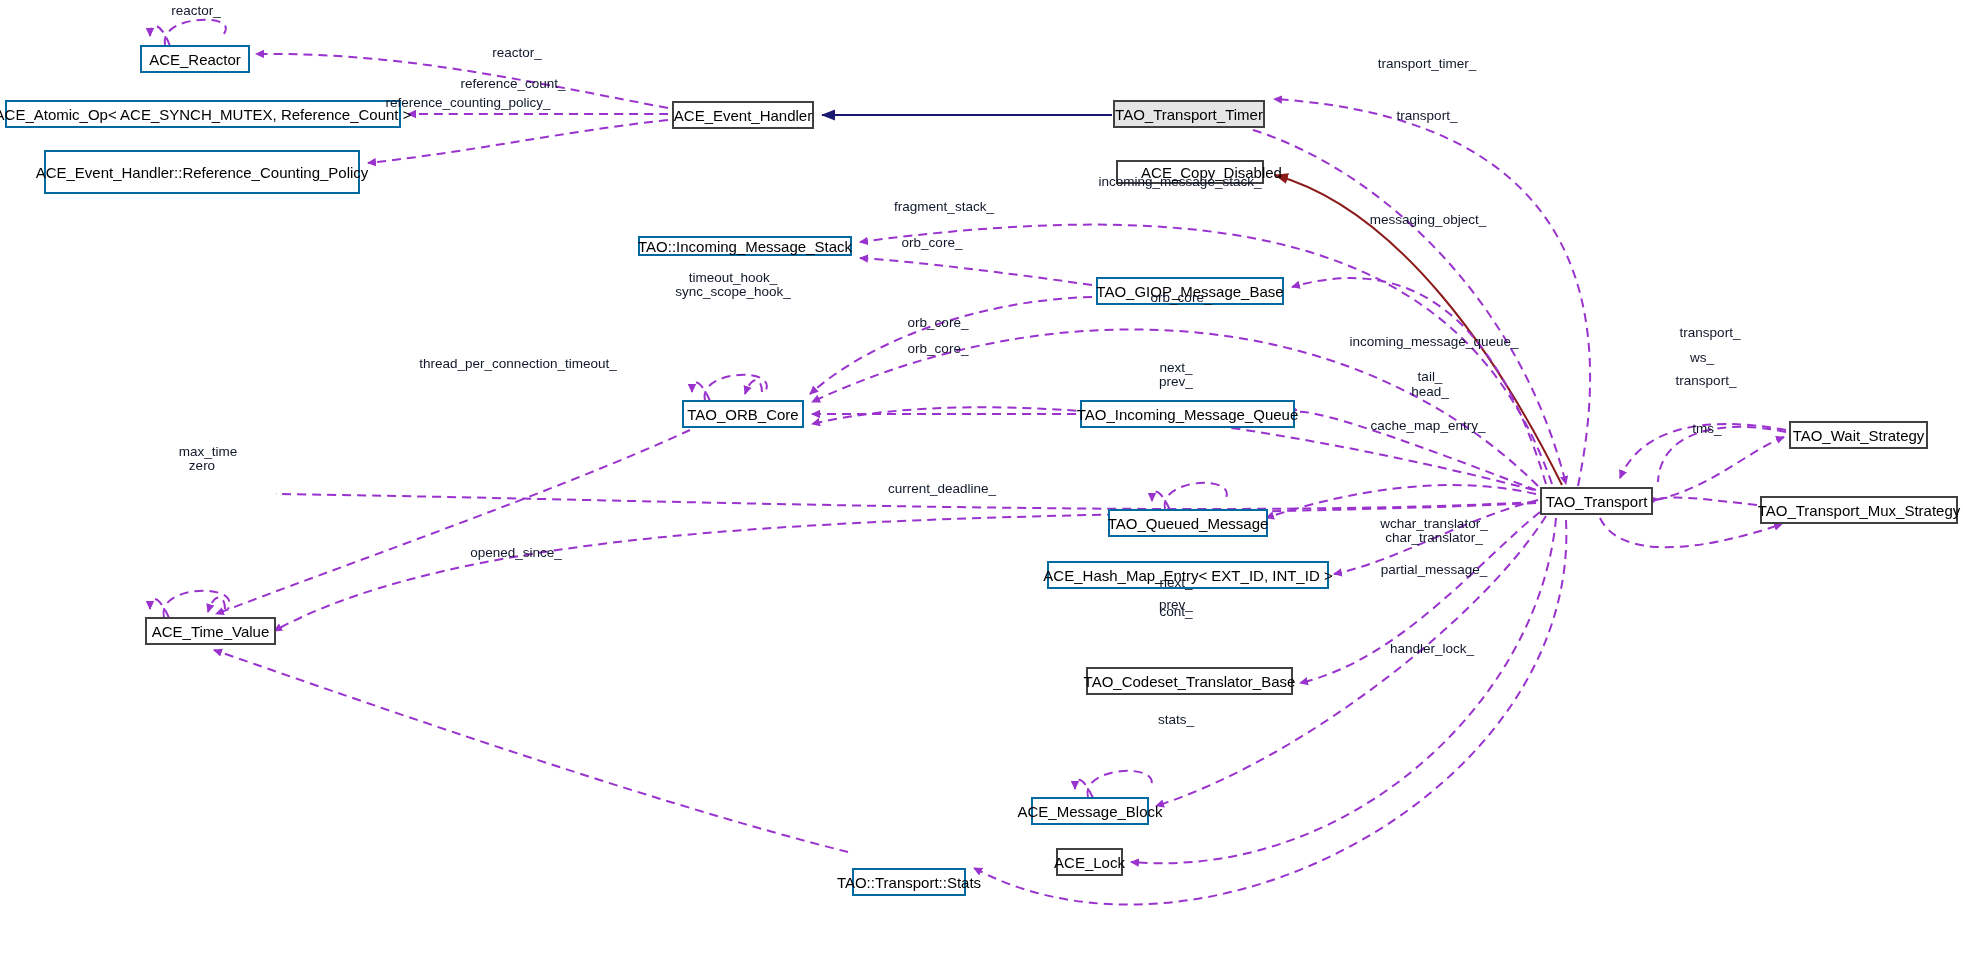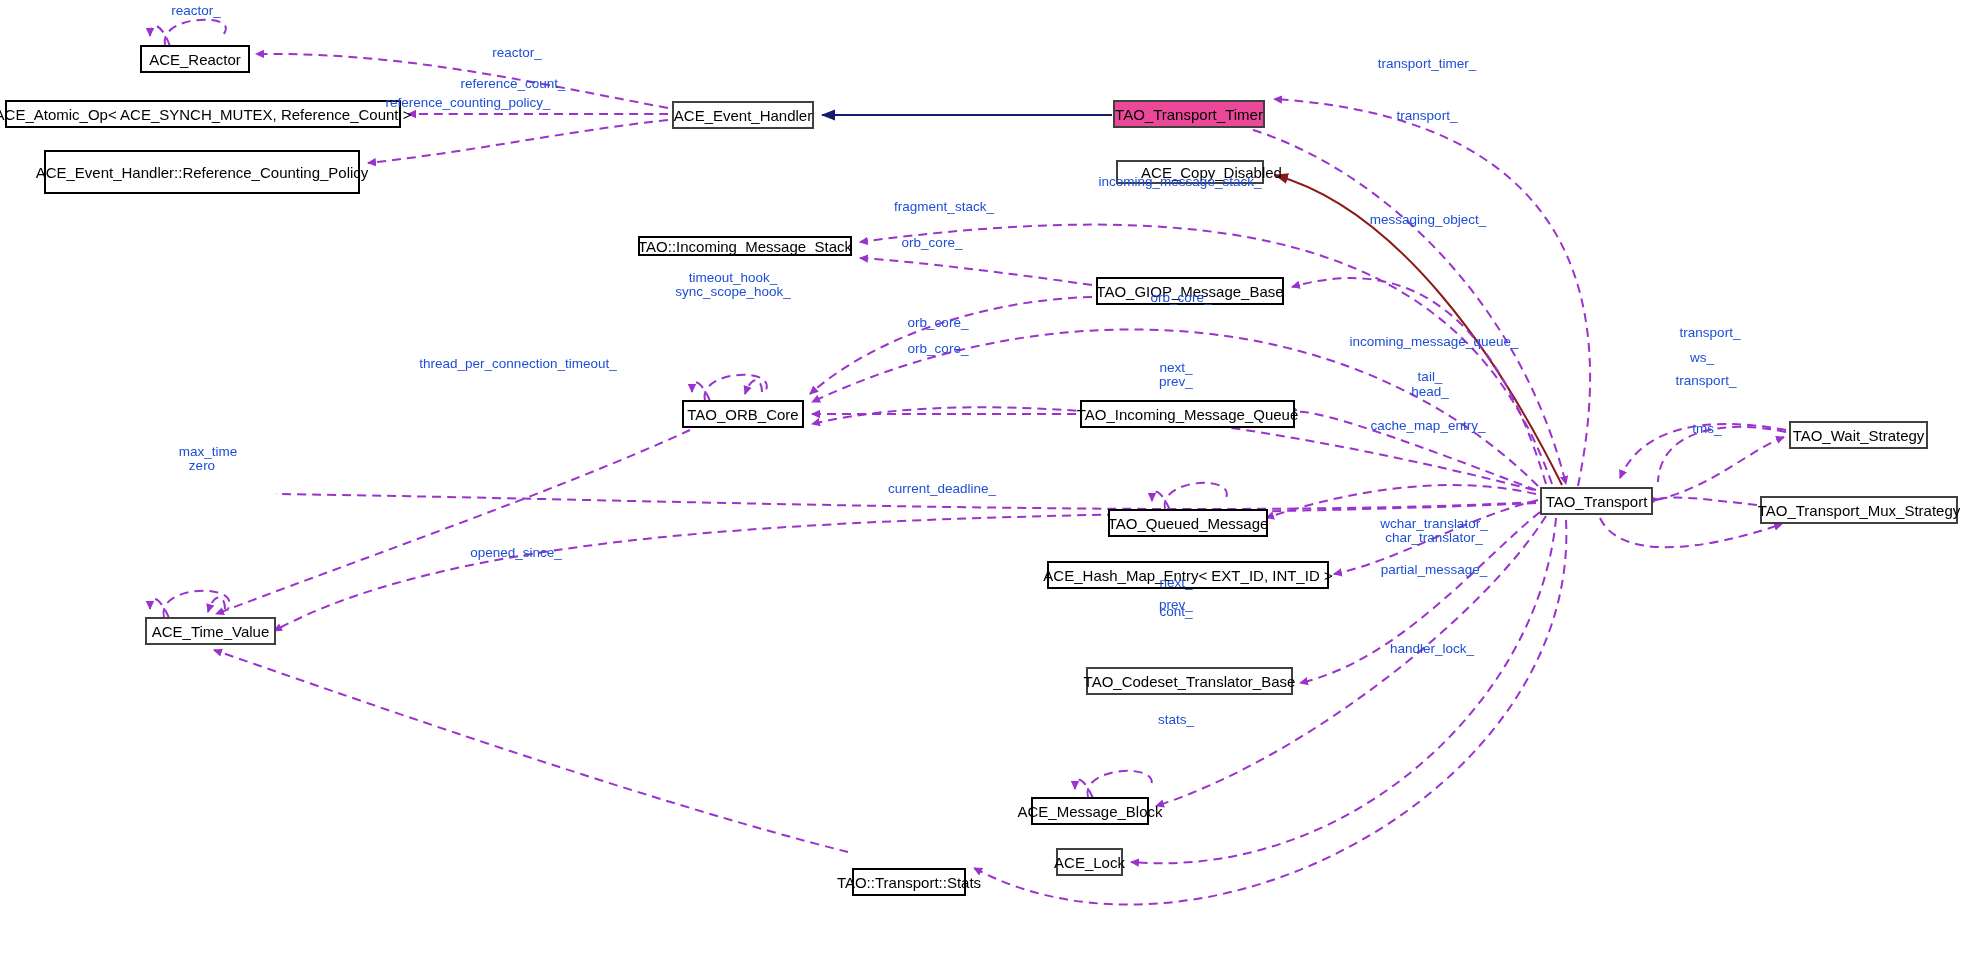--- a/index.html
+++ b/index.html
@@ -1,24 +1,24 @@
 <!DOCTYPE html>
 <html><head>
 <meta charset="utf-8">
 <style>
   html,body{margin:0;padding:0;background:#ffffff;}
   body{font-family:"Liberation Sans","DejaVu Sans",sans-serif;}
   #diagram-root{position:relative;width:1963px;height:974px;background:#ffffff;overflow:hidden;}
   svg#edges{position:absolute;left:0;top:0;width:1963px;height:974px;}
   .node{position:absolute;box-sizing:border-box;display:flex;align-items:center;justify-content:center;
         background:#ffffff;white-space:nowrap;font-size:15px;color:#000;line-height:1;}
-  .node.red{border:2px solid #000000;}
+  .node.red{border:2px solid #0369a1;}
   .node.black{border:2px solid #404040;}
-  .node.filled{border:2px solid #404040;background:#ec4899;}
-  .edge-label{position:absolute;font-size:13.5px;color:#1d4ed8;white-space:nowrap;line-height:1.18;}
+  .node.filled{border:2px solid #404040;background:#e5e5e5;}
+  .edge-label{position:absolute;font-size:13.5px;color:#0f172a;white-space:nowrap;line-height:1.18;}
   .edge-label.center{transform:translateX(-50%);}
 </style>
 </head>
 <body>
 
 <div id="diagram-root">
 
 <svg id="edges" viewBox="0 0 1963 974" xmlns="http://www.w3.org/2000/svg">
   <defs>
     <marker id="ah-purple" markerWidth="9" markerHeight="9" refX="8" refY="4.5" orient="auto" markerUnits="userSpaceOnUse">

